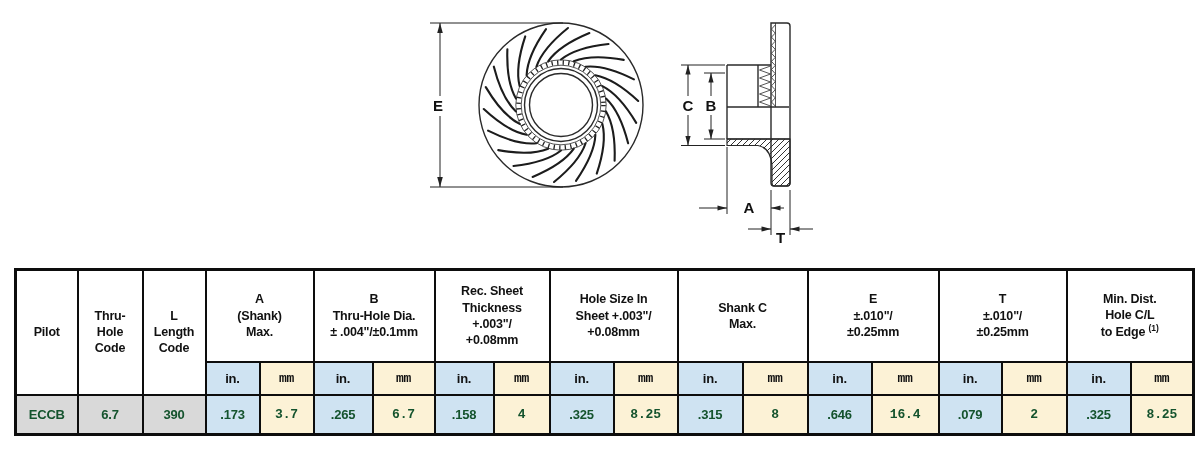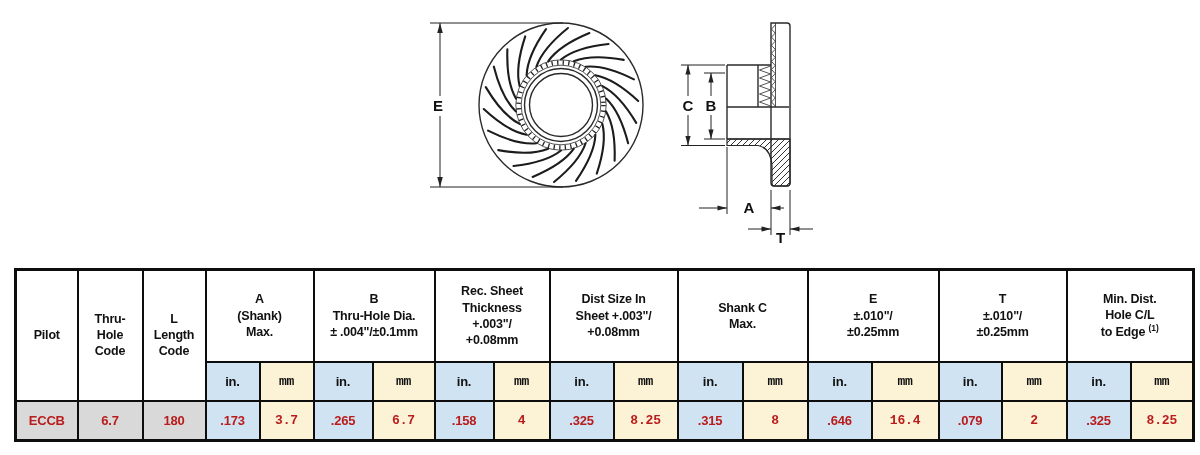--- a/index.html
+++ b/index.html
@@ -27,29 +27,29 @@
     font-family:"Liberation Sans",sans-serif;
   }
   table.spec th, table.spec td{
     border:2px solid var(--border);
     text-align:center;vertical-align:middle;
     padding:0 1px;
     letter-spacing:-0.2px;
     overflow:hidden;
   }
   tr.hdr-main{height:92px;}
-  tr.hdr-units{height:39px;}
+  tr.hdr-units{height:33px;}
   tr.data-row{height:40px;}
   th.hdr{
     background:#ffffff;font-weight:bold;font-size:12.5px;line-height:1.3;
     white-space:pre-line;color:#111;
   }
   th.hdr sup{font-size:8.5px;font-weight:bold;vertical-align:super;letter-spacing:0;}
   th.unit{font-weight:bold;font-size:13px;color:#111;}
-  td.val{font-weight:bold;font-size:13px;color:#b91c1c;}
+  td.val{font-weight:bold;font-size:13px;color:#14532d;}
   .bg-in{background:var(--in-bg);}
   .bg-mm{background:var(--mm-bg);font-family:Liberation Mono, monospace;}
   .bg-code{background:var(--code-bg);}
 </style>
 </head>
 <body>
 
 <svg id="diagram" width="1200" height="262" viewBox="0 0 1200 262">
   <defs>
     <pattern id="hatch" width="6" height="6" patternUnits="userSpaceOnUse">
@@ -191,21 +191,21 @@
     <th class="hdr" colspan="2">A
 (Shank)
 Max.</th>
     <th class="hdr" colspan="2">B
 Thru-Hole Dia.
 ± .004"/±0.1mm</th>
     <th class="hdr" colspan="2">Rec. Sheet
 Thickness
 +.003"/
 +0.08mm</th>
-    <th class="hdr" colspan="2">Dist Size In
+    <th class="hdr" colspan="2">Hole Size In
 Sheet +.003"/
 +0.08mm</th>
     <th class="hdr" colspan="2">Shank C
 Max.</th>
     <th class="hdr" colspan="2">E
 ±.010"/
 ±0.25mm</th>
     <th class="hdr" colspan="2">T
 ±.010"/
 ±0.25mm</th>
@@ -227,21 +227,21 @@
     <th class="unit bg-in">in.</th>
     <th class="unit bg-mm">mm</th>
     <th class="unit bg-in">in.</th>
     <th class="unit bg-mm">mm</th>
     <th class="unit bg-in">in.</th>
     <th class="unit bg-mm">mm</th>
   </tr>
   <tr class="data-row">
     <td class="val bg-code">ECCB</td>
     <td class="val bg-code">6.7</td>
-    <td class="val bg-code">180</td>
+    <td class="val bg-code">390</td>
     <td class="val bg-in">.173</td>
     <td class="val bg-mm">3.7</td>
     <td class="val bg-in">.265</td>
     <td class="val bg-mm">6.7</td>
     <td class="val bg-in">.158</td>
     <td class="val bg-mm">4</td>
     <td class="val bg-in">.325</td>
     <td class="val bg-mm">8.25</td>
     <td class="val bg-in">.315</td>
     <td class="val bg-mm">8</td>

